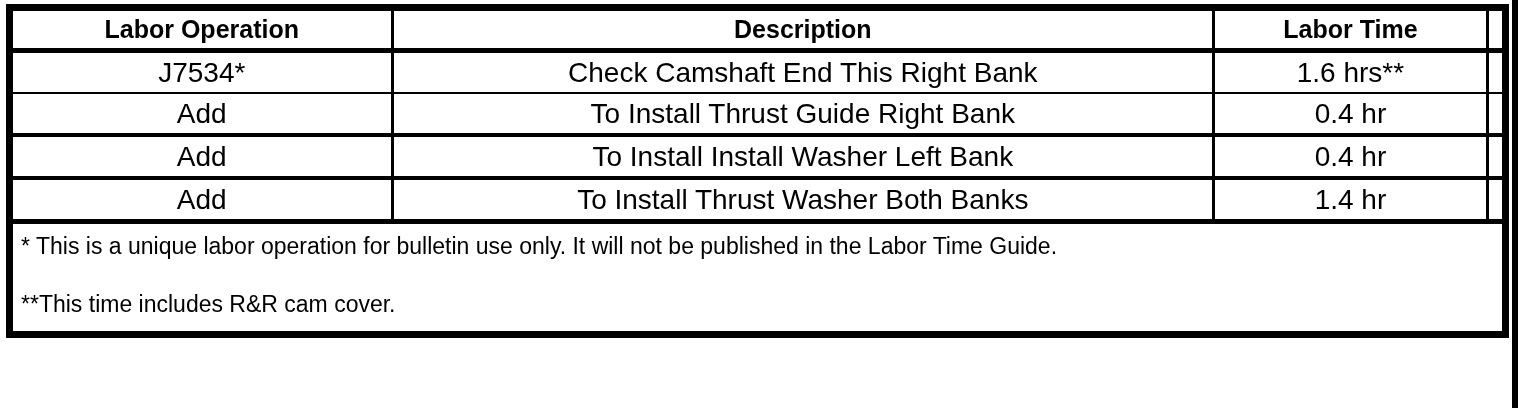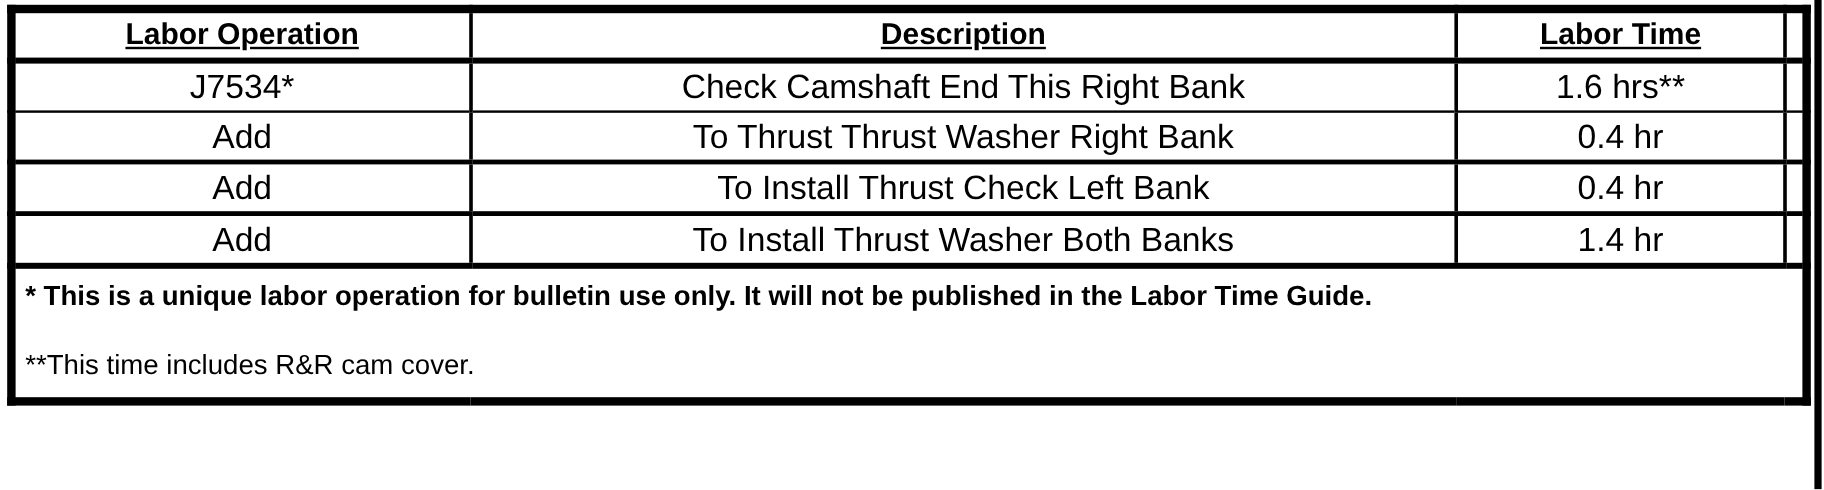--- a/index.html
+++ b/index.html
@@ -38,41 +38,40 @@
     text-align: center;
     vertical-align: middle;
     overflow: hidden;
     white-space: nowrap;
   }
   tr.hdr th {
     height: 37px;
     font-size: 25px;
     font-weight: bold;
     border-bottom: 5px solid #000000;
-    text-decoration: underline;
   }
   tr.row td {
     height: 39px;
     font-size: 28px;
     font-weight: normal;
   }
   tr.b2 td { border-bottom: 2px solid #000000; }
   tr.b4 td { border-bottom: 4px solid #000000; }
   tr.b5 td { border-bottom: 5px solid #000000; }
 
   tr.foot td {
     border: none;
     text-align: left;
     vertical-align: top;
     height: 92px;
     padding: 9px 10px 6px 8px;
     font-size: 23px;
     white-space: normal;
   }
-  .footnote-line1 { margin: 0 0 31px 0; font-weight: bold; }
+  .footnote-line1 { margin: 0 0 31px 0; }
   .footnote-line2 { margin: 0; }
 
   .right-edge-bar {
     position: absolute;
     left: 1512px;
     top: 0;
     width: 6px;
     height: 408px;
     background: #000000;
   }
@@ -99,27 +98,27 @@
     </thead>
     <tbody>
       <tr class="row b2">
         <td>J7534*</td>
         <td>Check Camshaft End This Right Bank</td>
         <td>1.6 hrs**</td>
         <td></td>
       </tr>
       <tr class="row b4">
         <td>Add</td>
-        <td>To Thrust Thrust Washer Right Bank</td>
+        <td>To Install Thrust Guide Right Bank</td>
         <td>0.4 hr</td>
         <td></td>
       </tr>
       <tr class="row b4">
         <td>Add</td>
-        <td>To Install Thrust Check Left Bank</td>
+        <td>To Install Install Washer Left Bank</td>
         <td>0.4 hr</td>
         <td></td>
       </tr>
       <tr class="row b5">
         <td>Add</td>
         <td>To Install Thrust Washer Both Banks</td>
         <td>1.4 hr</td>
         <td></td>
       </tr>
     </tbody>

